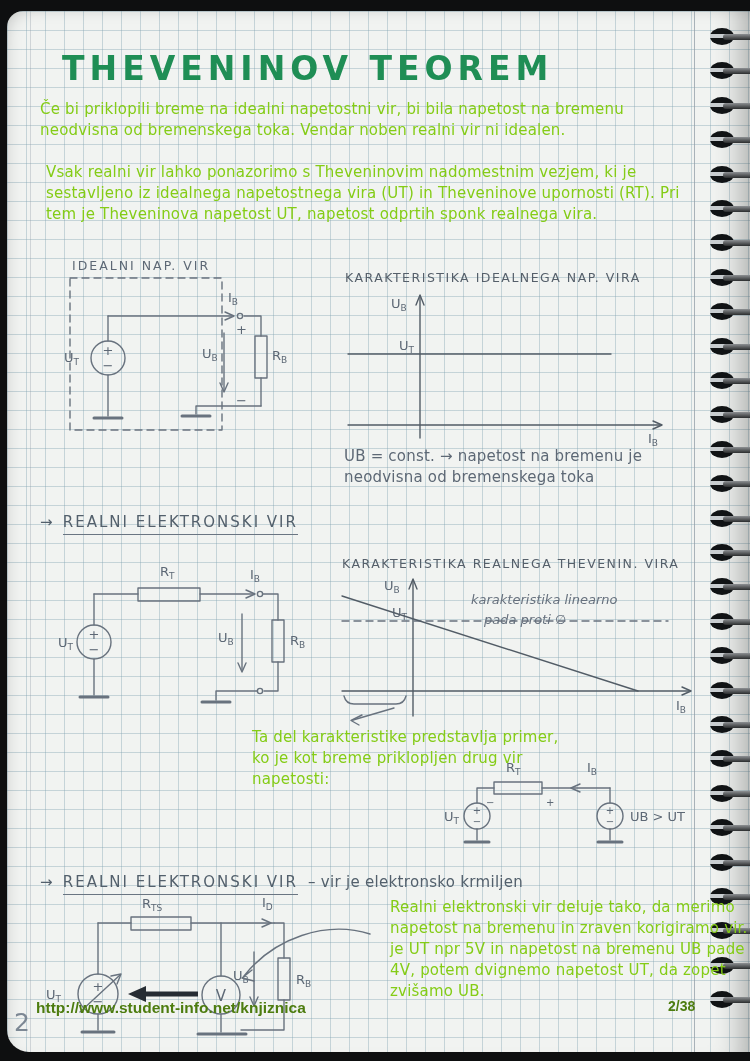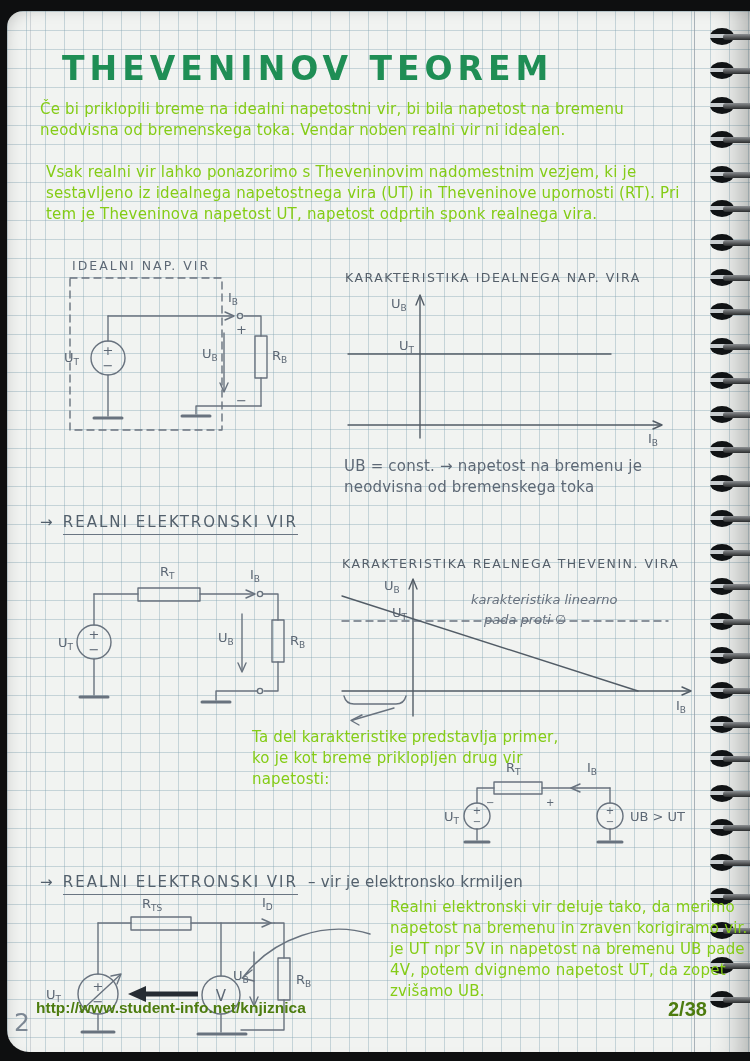--- a/index.html
+++ b/index.html
@@ -197,21 +197,21 @@
   <text x="48" y="38"><tspan>U</tspan><tspan class="s" dy="3">B</tspan></text>
   <g>
     <path class="wire axis" d="M5,155 H318"></path>
     <path class="wire axis" d="M310,151 L319,155 L310,159"></path>
   </g>
   <text x="305" y="173"><tspan>I</tspan><tspan class="s" dy="3">B</tspan></text>
   <path class="wire axis" d="M5,84 H268"></path>
   <text x="56" y="80"><tspan>U</tspan><tspan class="s" dy="3">T</tspan></text>
 </svg>
 
-<div class="hw note" style="left:344px;top:456px;width:348px;">UB = const.  →  napetost na bremenu je neodvisna od bremenskega toka</div>
+<div class="hw note" style="left:344px;top:446px;width:348px;">UB = const.  →  napetost na bremenu je neodvisna od bremenskega toka</div>
 
 <div class="hw heading" style="left:40px;top:512px;">
   <span>→</span>
   <span class="caps">REALNI ELEKTRONSKI VIR</span>
 </div>
 
 <svg style="left:46px;top:550px;" width="300" height="160" viewBox="0 0 300 160">
   <text x="114" y="26"><tspan>R</tspan><tspan class="s" dy="3">T</tspan></text>
   <g>
     <circle cx="48" cy="92" r="17" class="wire"></circle>
@@ -357,14 +357,14 @@
   <g>
     <path class="boldarrow" d="M162,102 H108"></path>
     <polygon class="boldhead" points="92,102 110,94 110,110"></polygon>
   </g>
   <path class="wire" d="M334,42 C290,28 238,46 208,84 M216,78 L206,86 L218,89"></path>
 </svg>
 
 <div class="hw" style="left:342px;top:897px;width:388px;margin-left:48px;">Realni elektronski vir deluje tako, da merimo napetost na bremenu in zraven korigiramo vir. Če je UT npr 5V in napetost na bremenu UB pade na 4V, potem dvignemo napetost UT, da zopet zvišamo UB.</div>
 
 <div class="print" style="position:absolute;left:36px;top:999px;font-size:15.5px;z-index:5;">http://www.student-info.net/knjiznica</div>
-<div class="print" style="position:absolute;left:668px;top:998px;font-size:20px;z-index:5;">2/38</div>
+<div class="print" style="position:absolute;left:668px;top:998px;font-size:14px;z-index:5;">2/38</div>
 <div class="hw corner-num" style="left:14px;top:1012px;">2</div>
 
 </body></html>

